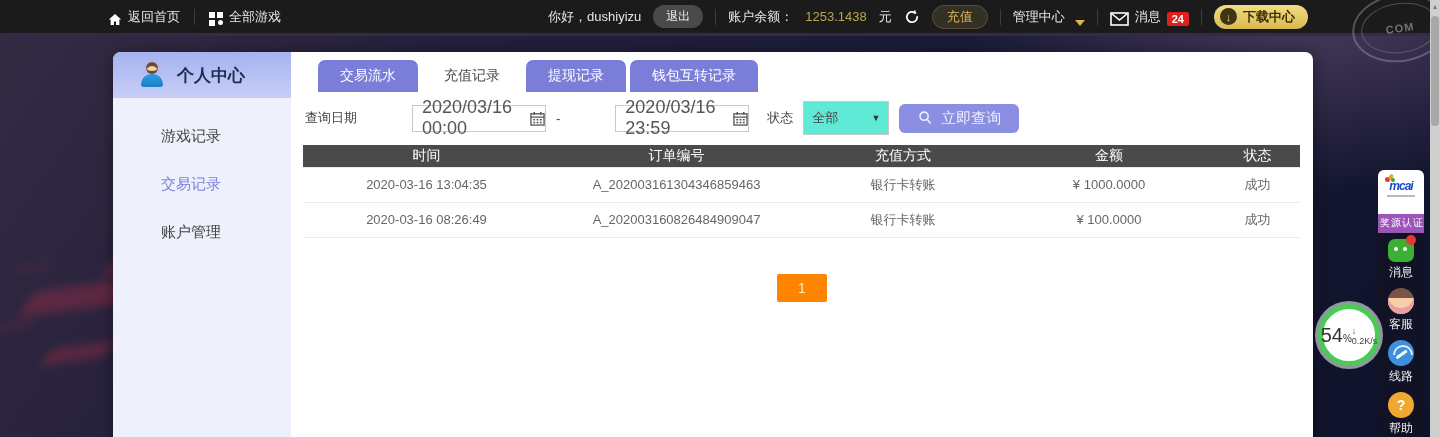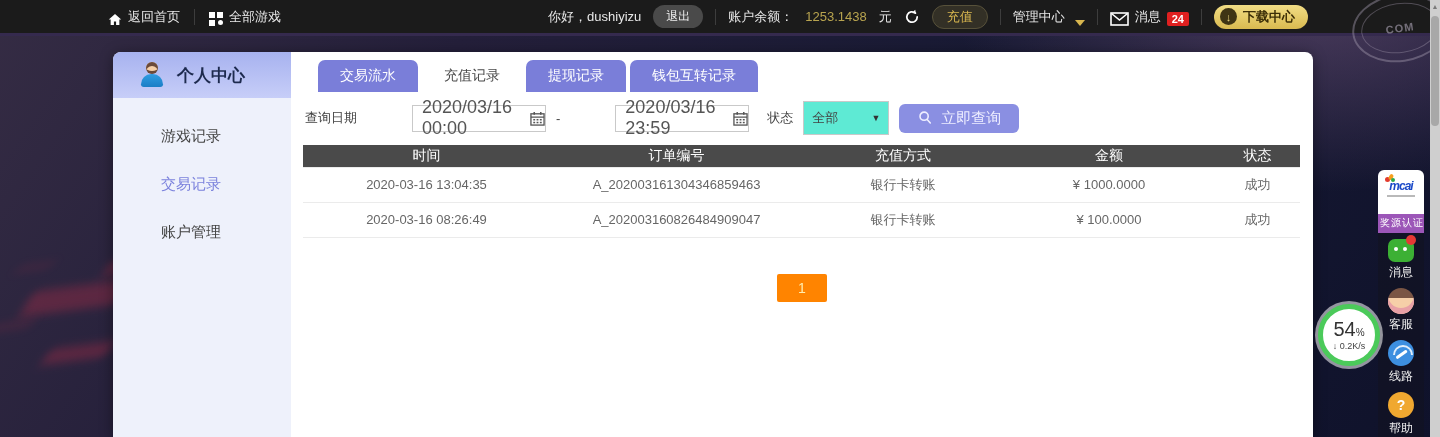--- a/index.html
+++ b/index.html
@@ -117,21 +117,21 @@
   .icon-chat::after { content:""; position:absolute; right:-2px; top:-4px; width:10px; height:10px; border-radius:50%; background:#e53935; }
   .icon-service { width:26px; height:26px; border-radius:50%; background:linear-gradient(180deg,#7a5544 40%,#f6cfa8 40%); box-shadow:inset 0 -6px 0 #e8a0a6; }
   .icon-gauge { position:relative; width:26px; height:26px; border-radius:50%; background:#3d8fe0; }
   .icon-gauge::before { content:""; position:absolute; left:7px; top:13px; width:13px; height:2.5px; background:#fff; border-radius:2px; transform:rotate(-35deg); }
   .icon-gauge::after { content:""; position:absolute; left:5px; top:5px; width:16px; height:8px; border:2px solid rgba(255,255,255,.85); border-bottom:none; border-radius:10px 10px 0 0; }
   .icon-help { width:26px; height:26px; border-radius:50%; background:#f0a830; color:#fff; font-size:14px; font-weight:bold; display:flex; align-items:center; justify-content:center; }
   
   .speed-badge {
     position:absolute; left:1318px; top:304px; width:62px; height:62px; border-radius:50%;
     background:#fff; border:5px solid #4bca5a; box-shadow:0 0 0 3px rgba(255,255,255,.55);
-    display:flex; flex-direction:column; align-items:center; justify-content:center; z-index:11;
+    display:flex; flex-direction:row; align-items:center; justify-content:center; z-index:11;
   }
   .speed-badge .pct { font-size:20px; color:#333; line-height:1; }
   .speed-badge .pct small { font-size:10px; }
   .speed-badge .spd { font-size:9px; color:#444; margin-top:2px; }
   svg { display:block; }
 </style>
 </head>
 <body>
 
 <div class="deco d1"></div>

